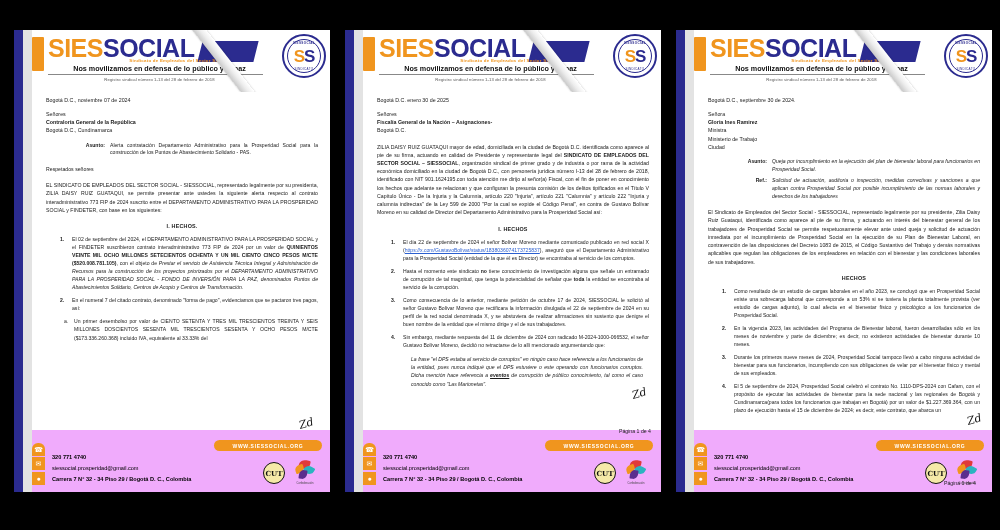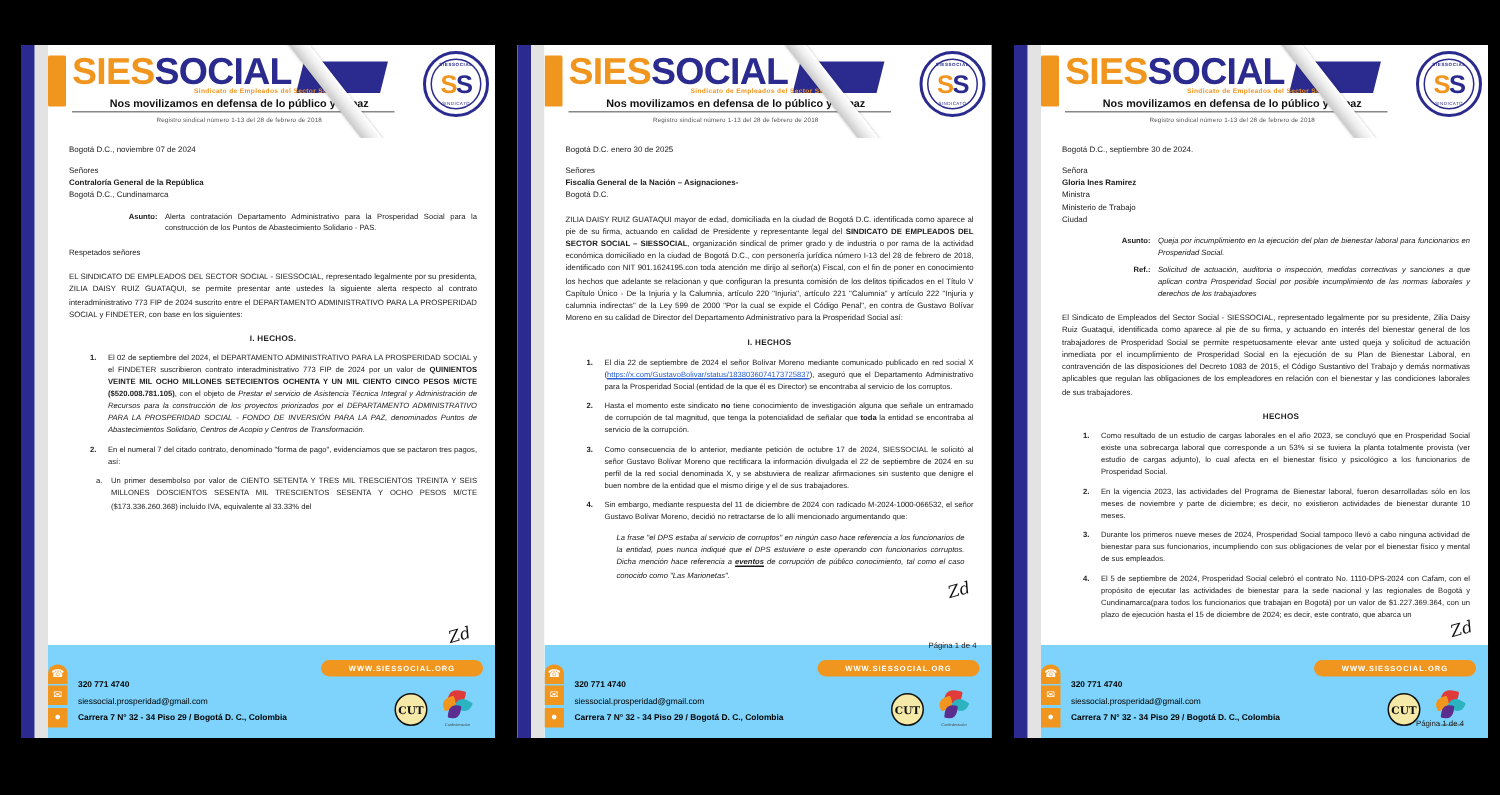--- a/index.html
+++ b/index.html
@@ -306,21 +306,21 @@
     font-size: 11px;
     color: #111;
     transform: rotate(-16deg);
   }
 
   
   .footer {
     position: absolute;
     left: 0; right: 0; bottom: 0;
     height: 62px;
-    background: #7dd3fc;
+    background: #f0abfc;
   }
 
   .foot-icons {
     position: absolute;
     left: 0;
     bottom: 6px;
     width: 13px;
   }
   .fic {
     width: 13px; height: 13px;

